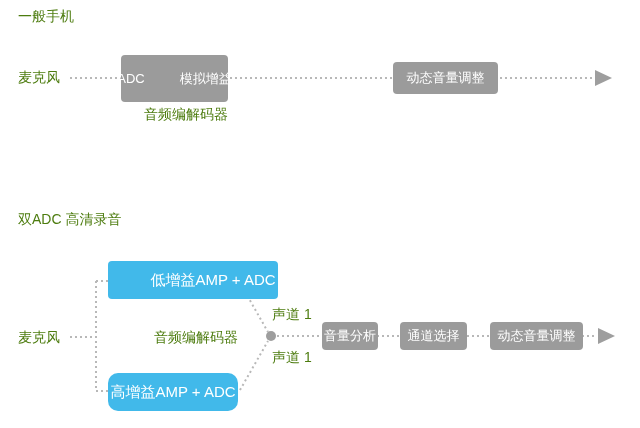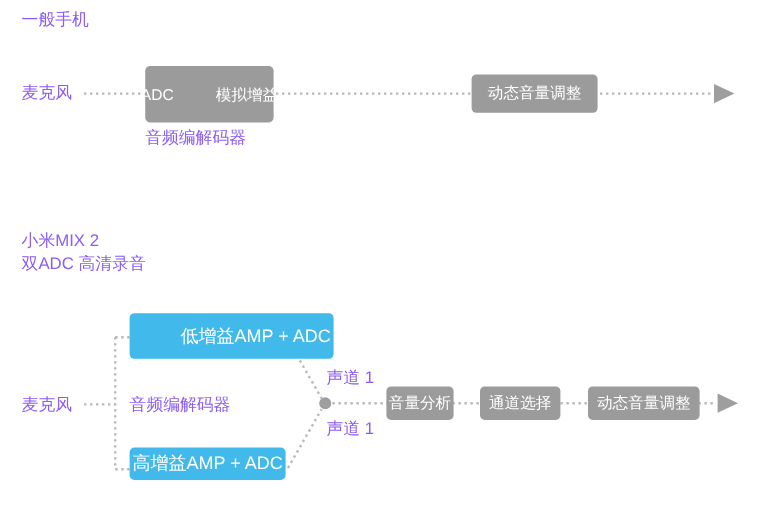--- a/index.html
+++ b/index.html
@@ -1,32 +1,32 @@
 <!DOCTYPE html>
 <html><head>
 <meta charset="utf-8">
 <style>
   html,body{margin:0;padding:0;background:#ffffff;}
   .canvas{
     position:relative;width:640px;height:428px;background:#ffffff;overflow:hidden;
     font-family:"Liberation Sans", sans-serif;
   }
   .canvas svg.wires{position:absolute;left:0;top:0;z-index:1;}
-  .lbl{position:absolute;z-index:2;color:#8b5cf6;font-size:14px;line-height:1.25;white-space:nowrap;}
+  .lbl{position:absolute;z-index:2;color:#4d7c0f;font-size:14px;line-height:1.25;white-space:nowrap;}
   .box{
     position:absolute;z-index:2;border-radius:4px;color:#ffffff;
     display:flex;align-items:center;justify-content:center;text-align:center;
     white-space:nowrap;
   }
   .box.gray{background:#9b9b9b;}
   .box.blue{background:#41b9ea;}
   .box.small{font-size:13px;}
   .box.big{font-size:15px;}
   .two-line{display:flex;flex-direction:row;align-items:center;justify-content:center;font-size:13px;line-height:1.35;gap:35px;}
-  .center{text-align:left;}
+  .center{text-align:right;}
 </style>
 </head>
 <body>
 
 <div class="canvas">
 
   <svg class="wires" width="640" height="428" viewBox="0 0 640 428">
 
     <line x1="70" y1="78" x2="593" y2="78" stroke="#b8b8b8" stroke-width="2" stroke-dasharray="2 3"></line>
     <polygon points="595,70 595,86 612,78" fill="#9e9e9e"></polygon>
@@ -50,30 +50,29 @@
 
   <div class="box gray two-line" style="left:121px;top:55px;width:107px;height:47px;">
     <span>ADC</span>
     <span>模拟增益</span>
   </div>
 
   <div class="lbl center" style="left:121px;top:106px;width:107px;">音频编解码器</div>
 
   <div class="box gray small" style="left:393px;top:62px;width:105px;height:32px;">动态音量调整</div>
 
-  <div class="lbl" style="left:18px;top:192px;">小米MIX 2</div>
   <div class="lbl" style="left:18px;top:211px;">双ADC 高清录音</div>
 
   <div class="lbl" style="left:18px;top:329px;">麦克风</div>
 
   <div class="box blue big" style="left:108px;top:261px;width:130px;height:38px;padding-left:40px;">低增益AMP + ADC</div>
 
   <div class="lbl center" style="left:108px;top:329px;width:130px;">音频编解码器</div>
 
-  <div class="box blue big" style="left:108px;top:373px;width:130px;height:27px;">高增益AMP + ADC</div>
+  <div class="box blue big" style="left:108px;top:373px;width:130px;height:38px;border-radius:10px;">高增益AMP + ADC</div>
 
   <div class="lbl" style="left:272px;top:306px;">声道 1</div>
   <div class="lbl" style="left:272px;top:349px;">声道 1</div>
 
   <div class="box gray small" style="left:322px;top:322px;width:56px;height:28px;">音量分析</div>
 
   <div class="box gray small" style="left:400px;top:322px;width:67px;height:28px;">通道选择</div>
 
   <div class="box gray small" style="left:490px;top:322px;width:93px;height:28px;">动态音量调整</div>
 

